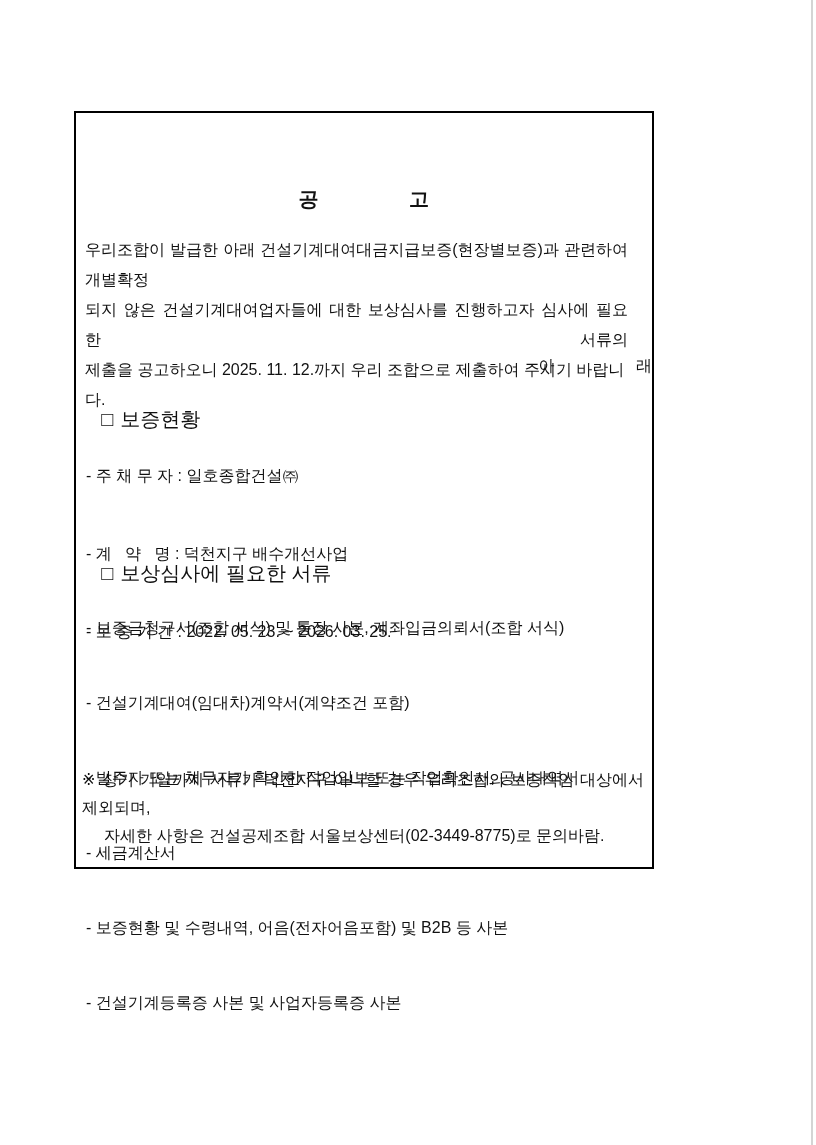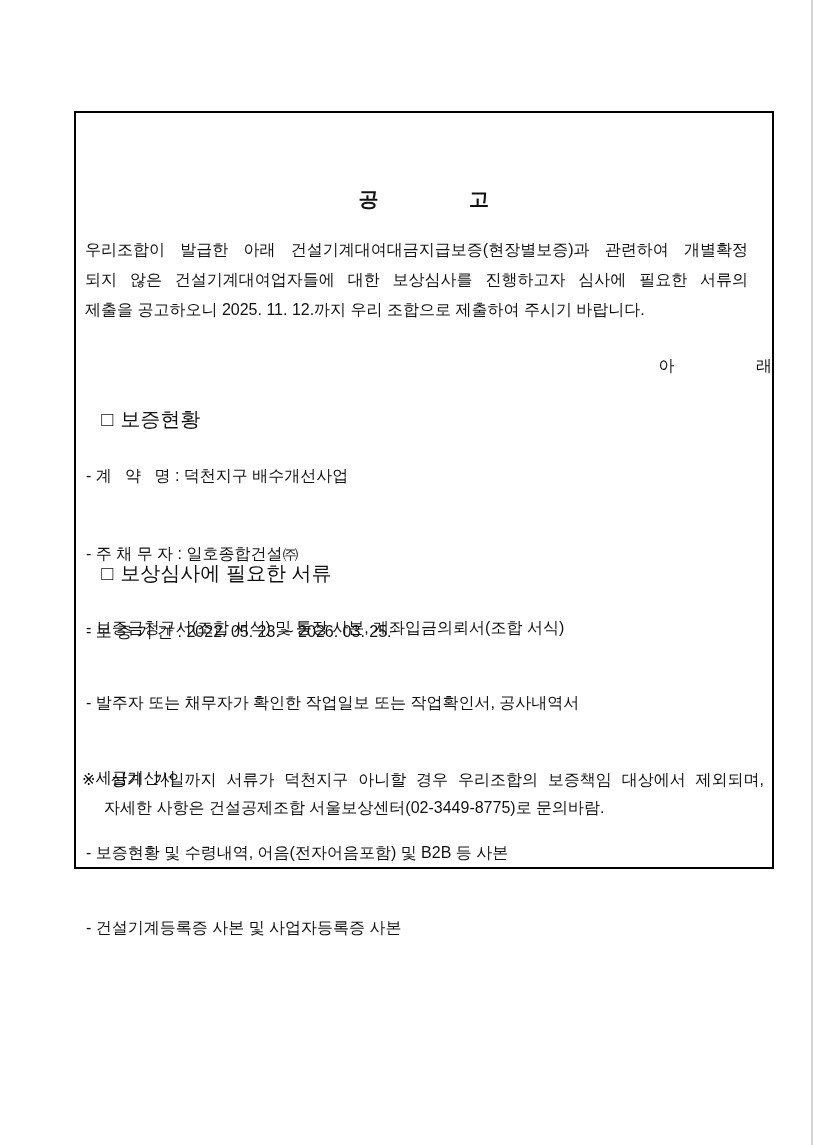--- a/index.html
+++ b/index.html
@@ -17,21 +17,21 @@
     left: 811px;
     top: 0;
     width: 2px;
     height: 1145px;
     background: #d4d4d4;
   }
   .doc-box {
     position: absolute;
     left: 74px;
     top: 111px;
-    width: 700px;
+    width: 580px;
     height: 758px;
     border: 2px solid #000000;
     box-sizing: border-box;
     background: #ffffff;
   }
   .notice-title {
     position: absolute;
     top: 73px;
     left: 0;
     width: 100%;
@@ -112,31 +112,32 @@
     <div>제출을 공고하오니 2025. 11. 12.까지 우리 조합으로 제출하여 주시기 바랍니다.</div>
   </div>
 
   <div class="below-label">아 래</div>
 
   <div class="section-heading sec1-heading">
     <span class="bullet">□</span><span>보증현황</span>
   </div>
 
   <div class="item-list sec1-items">
+    <div>- 주 채 무 자 : 일호종합건설㈜</div>
     <div>- 계   약   명 : 덕천지구 배수개선사업</div>
-    <div>- 주 채 무 자 : 일호종합건설㈜</div>
     <div>- 보 증 기 간 : 2022. 05. 23. ~ 2026. 03. 25.</div>
   </div>
 
   <div class="section-heading sec2-heading">
     <span class="bullet">□</span><span>보상심사에 필요한 서류</span>
   </div>
 
   <div class="item-list sec2-items">
     <div>- 보증금청구서(조합 서식) 및 통장 사본, 계좌입금의뢰서(조합 서식)</div>
+    <div>- 건설기계대여(임대차)계약서(계약조건 포함)</div>
     <div>- 발주자 또는 채무자가 확인한 작업일보 또는 작업확인서, 공사내역서</div>
     <div>- 세금계산서</div>
     <div>- 보증현황 및 수령내역, 어음(전자어음포함) 및 B2B 등 사본</div>
     <div>- 건설기계등록증 사본 및 사업자등록증 사본</div>
   </div>
 
   <div class="footnote">
     <div class="fn-line1">※ 상기 기일까지 서류가 덕천지구 아니할 경우 우리조합의 보증책임 대상에서 제외되며,</div>
     <div>자세한 사항은 건설공제조합 서울보상센터(02-3449-8775)로 문의바람.</div>
   </div>

